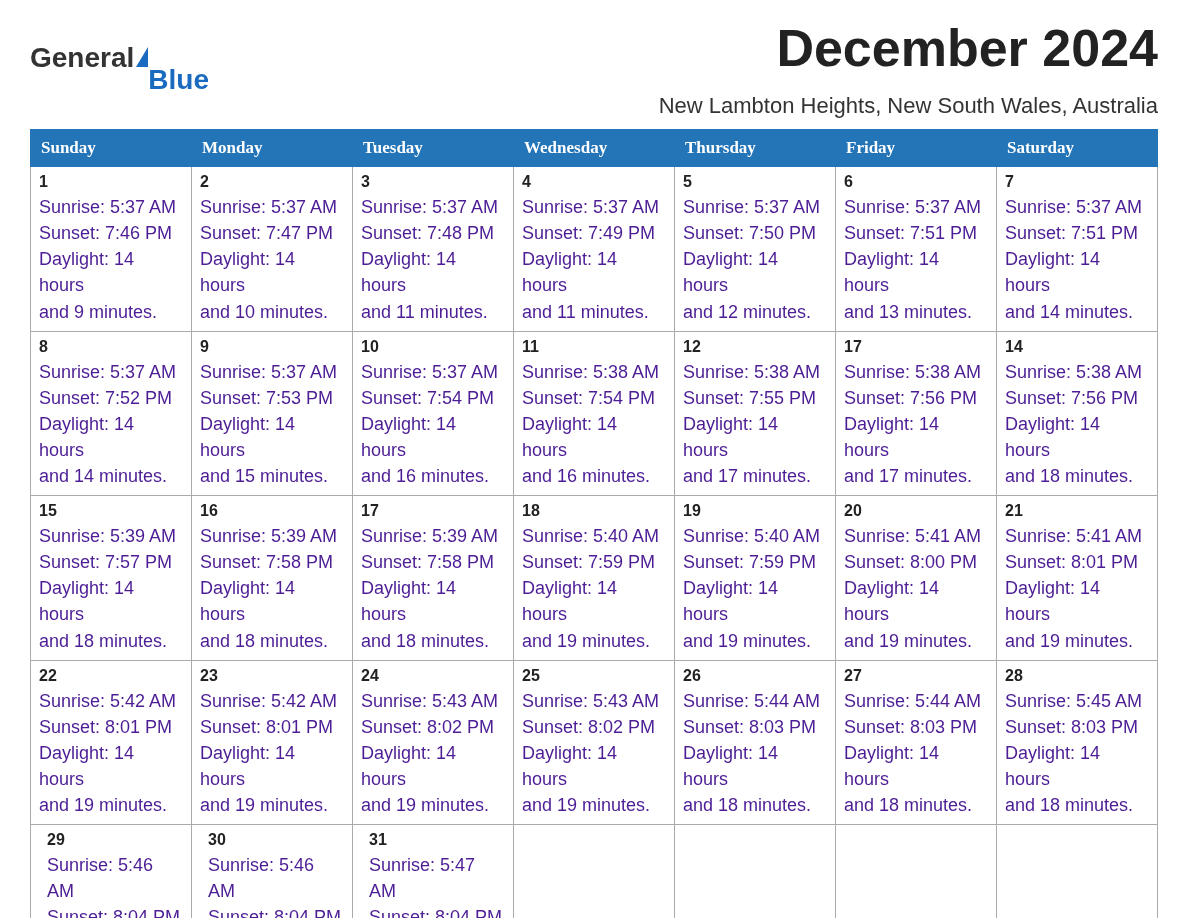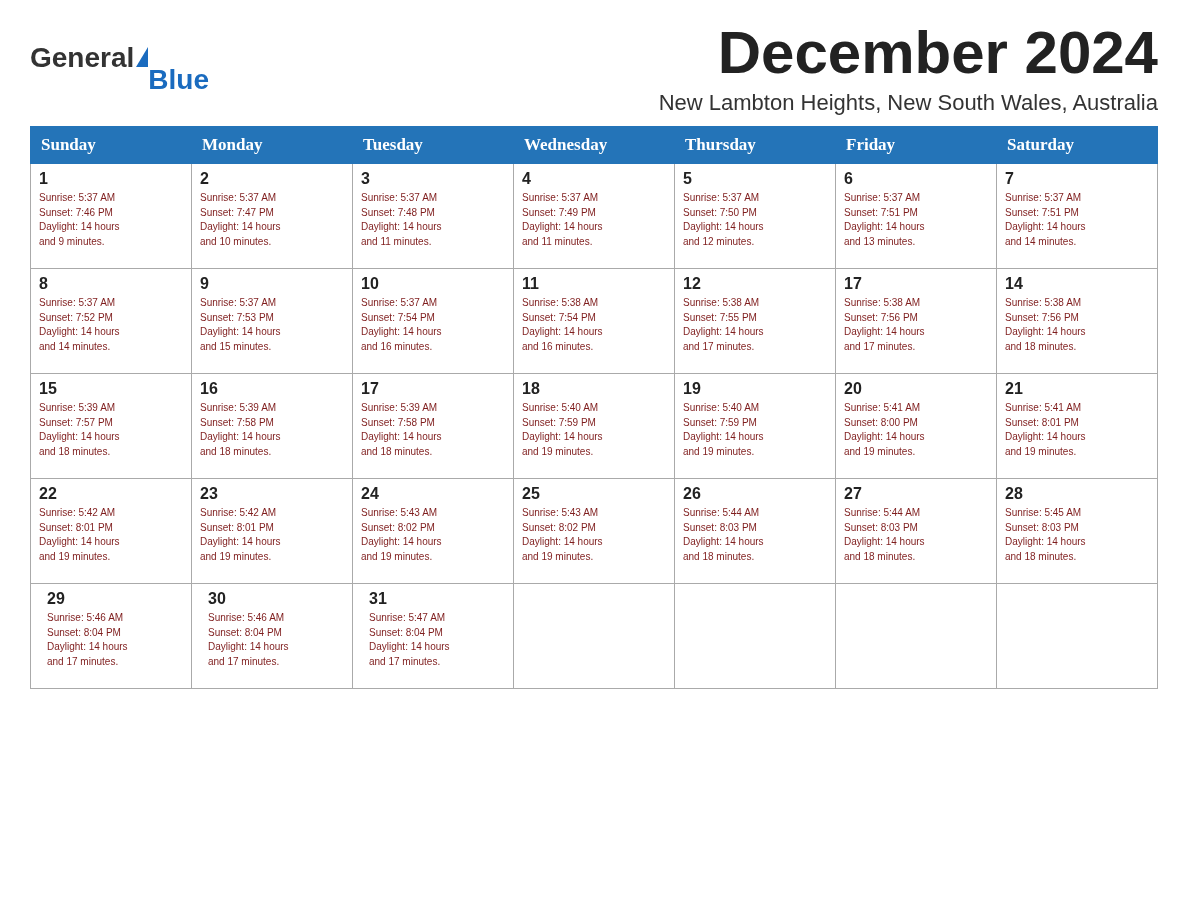--- a/index.html
+++ b/index.html
@@ -46,29 +46,29 @@
       border-left: 12px solid transparent;
       border-right: 0px solid transparent;
       border-bottom: 20px solid #1a6bbf;
       margin-left: 2px;
       margin-bottom: 2px;
     }
     .title-block {
       text-align: right;
     }
     .month-title {
-      font-size: 60px;
+      font-size: 52px;
       font-weight: bold;
       color: #222;
       line-height: 1.1;
     }
     .location-title {
       font-size: 22px;
       color: #333;
-      margin-top: 4px;
+      margin-top: 16px;
     }
     table {
       width: 100%;
       border-collapse: collapse;
       margin-top: 10px;
     }
     th {
       background-color: #2474b8;
       color: #fff;
       font-size: 17px;
@@ -86,23 +86,23 @@
       color: #222;
       width: calc(100% / 7);
     }
     .day-number {
       font-size: 16px;
       font-weight: bold;
       color: #222;
       margin-bottom: 3px;
     }
     .day-info {
-      font-size: 10px;
+      font-size: 18px;
       line-height: 1.45;
-      color: #7f1d1d;
+      color: #4c1d95;
     }
     td.empty {
       background: #fff;
     }
     tr td {
       height: 105px;
     }
     tr:last-child td {
       height: 105px;
       padding-left: 16px;

